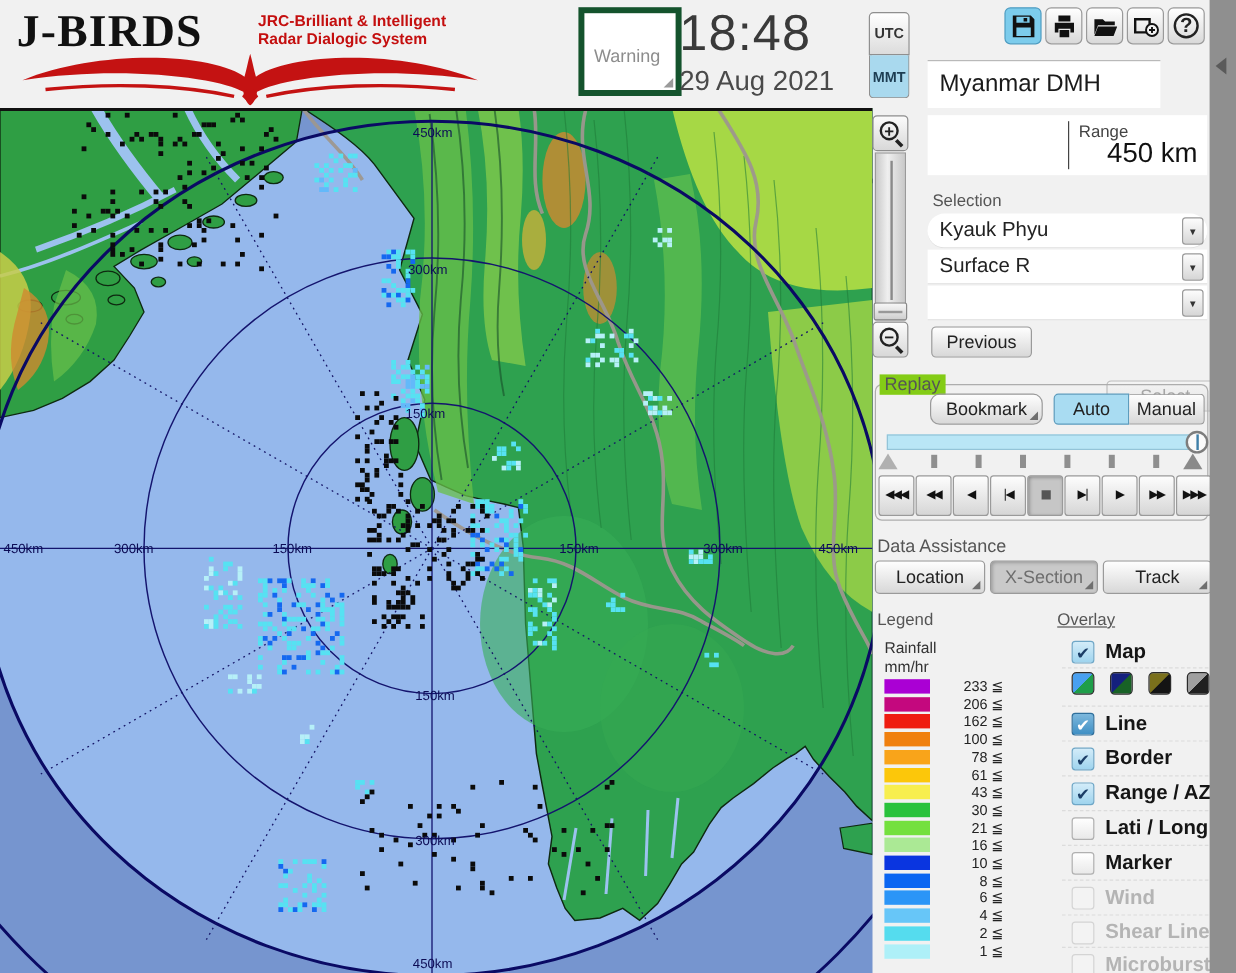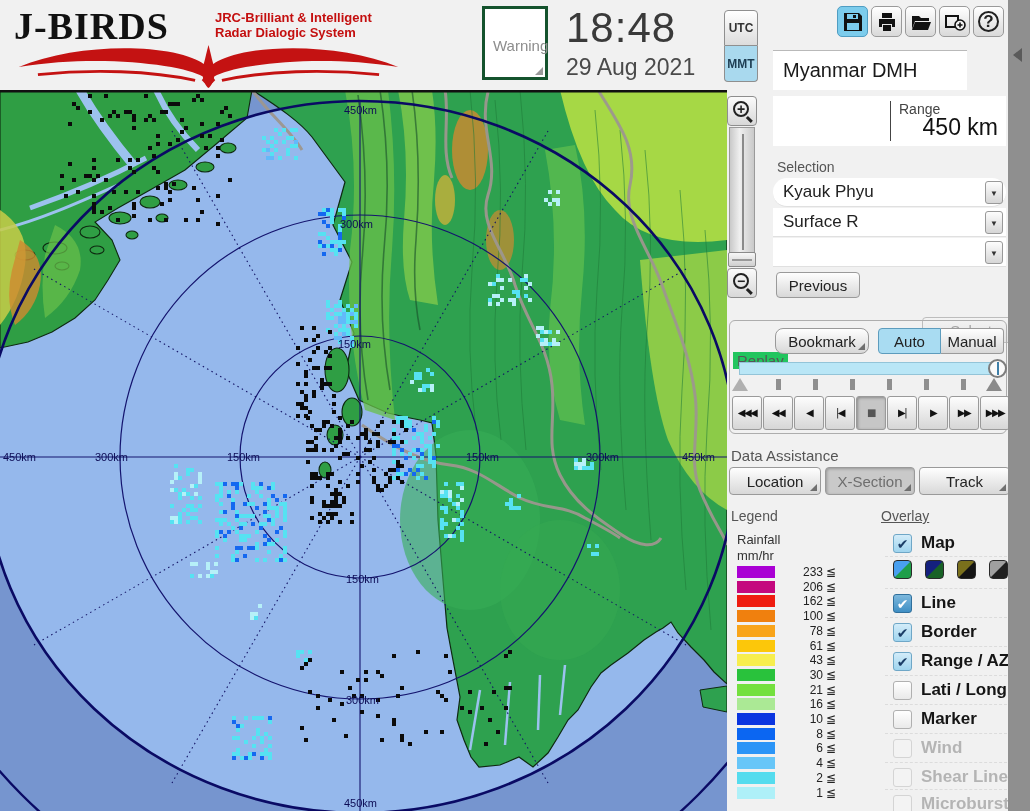--- a/index.html
+++ b/index.html
@@ -6,21 +6,21 @@
   html,body { width:1030px; height:811px; overflow:hidden; }
   body { font-family:"Liberation Sans", sans-serif; background:#f1f1f1; position:relative; }
 
   
   #header { position:absolute; left:0; top:0; width:1030px; height:90px; background:#f1f1f1; }
   #logo { position:absolute; left:10px; top:2px; width:400px; height:86px; }
   #logo-title { position:absolute; left:4px; top:2px; font-family:"Liberation Serif", serif; font-weight:bold; font-size:38px; color:#111; letter-spacing:1px; }
   #logo-sub { position:absolute; left:205px; top:8px; color:#c40f0f; font-weight:bold; font-size:13px; line-height:15px; white-space:nowrap; }
   #eagle { position:absolute; left:6px; top:40px; }
 
-  #warning-box { position:absolute; left:482px; top:6px; width:66px; height:74px; background:#fff; border:3px solid #14532d;padding-left:26px; }
+  #warning-box { position:absolute; left:482px; top:6px; width:86px; height:74px; background:#fff; border:5px solid #14532d;padding-left:26px; }
   #warning-box .lbl { position:absolute; left:8px; top:28px; color:#8d8d8d; font-size:15px; }
   #warning-box .corner { position:absolute; right:2px; bottom:2px; width:0; height:0; border-left:8px solid transparent; border-bottom:8px solid #9a9a9a; }
 
   #clock-time { position:absolute; left:566px; top:4px; font-size:42px; color:#3a3a3a; letter-spacing:1px; }
   #clock-date { position:absolute; left:566px; top:54px; font-size:23px; color:#4a4a4a; white-space:nowrap; }
 
   .tzbtn { position:absolute; left:724px; width:34px; height:36px; border:1px solid #8f8f8f; font-size:12px; font-weight:bold; color:#333; display:flex; align-items:center; justify-content:center; background:linear-gradient(#ffffff,#dcdcdc); }
   #tz-utc { top:10px; border-radius:4px 4px 0 0; }
   #tz-mmt { top:46px; border-radius:0 0 4px 4px; background:#a9d9ee; border-top:none; color:#1d3d52;text-align:center; }
 
@@ -61,21 +61,21 @@
   .dd-row { position:absolute; left:773px; width:233px; height:29px; background:#fff; border-bottom:1px solid #e0e0e0; }
   .dd-text { position:absolute; left:10px; top:4px; font-size:17px; color:#222; }
   .dd-arrow { position:absolute; right:3px; top:3px; width:18px; height:23px; border:1px solid #999; border-radius:3px; background:linear-gradient(#fdfdfd,#d6d6d6); font-size:8px; color:#333; text-align:center; line-height:23px; }
 
   .btn { position:absolute; border:1px solid #9a9a9a; border-radius:4px; background:linear-gradient(#fefefe,#d8d8d8); font-size:15px; color:#222; text-align:center; }
   .btn.disabled { color:#a5a5a5; border-color:#bdbdbd; background:linear-gradient(#f4f4f4,#e2e2e2); }
   .btn.pressed { background:#c9c9c9; color:#6e6e6e; box-shadow:inset 1px 1px 3px rgba(0,0,0,.25); }
   .corner-tri { position:absolute; right:3px; bottom:3px; width:0; height:0; border-left:7px solid transparent; border-bottom:7px solid #6f6f6f; }
 
   #replay-box { position:absolute; left:729px; top:320px; width:278px; height:114px; border:1px solid #adadad; border-radius:6px; }
-  #replay-legend { position:absolute; left:733px; top:312px; background:#22c55e; padding:0 4px; font-size:15px; color:#555;margin-top:40px; }
+  #replay-legend { position:absolute; left:733px; top:312px; background:#84cc16; padding:0 4px; font-size:15px; color:#555; }
 
   #seg-auto { background:#a9dcf2; border-color:#5d9cbd; border-radius:4px 0 0 4px; }
   #seg-manual { border-radius:0 4px 4px 0; border-left:none; }
 
   #replay-slider { position:absolute; left:739px; top:362px; width:262px; height:13px; background:#b9e6f6; border:1px solid #93c4d8; }
   #slider-knob { position:absolute; left:988px; top:359px; width:19px; height:19px; border:2px solid #7d7d7d; border-radius:50%; background:#fafafa; }
   #slider-knob:after { content:""; position:absolute; left:7px; top:1px; width:2px; height:13px; background:#3f7fa8; }
   .tickmark { position:absolute; top:379px; width:5px; height:11px; background:#8f8f8f; }
   .slider-tri { position:absolute; top:378px; width:0; height:0; border-left:8px solid transparent; border-right:8px solid transparent; }
 

